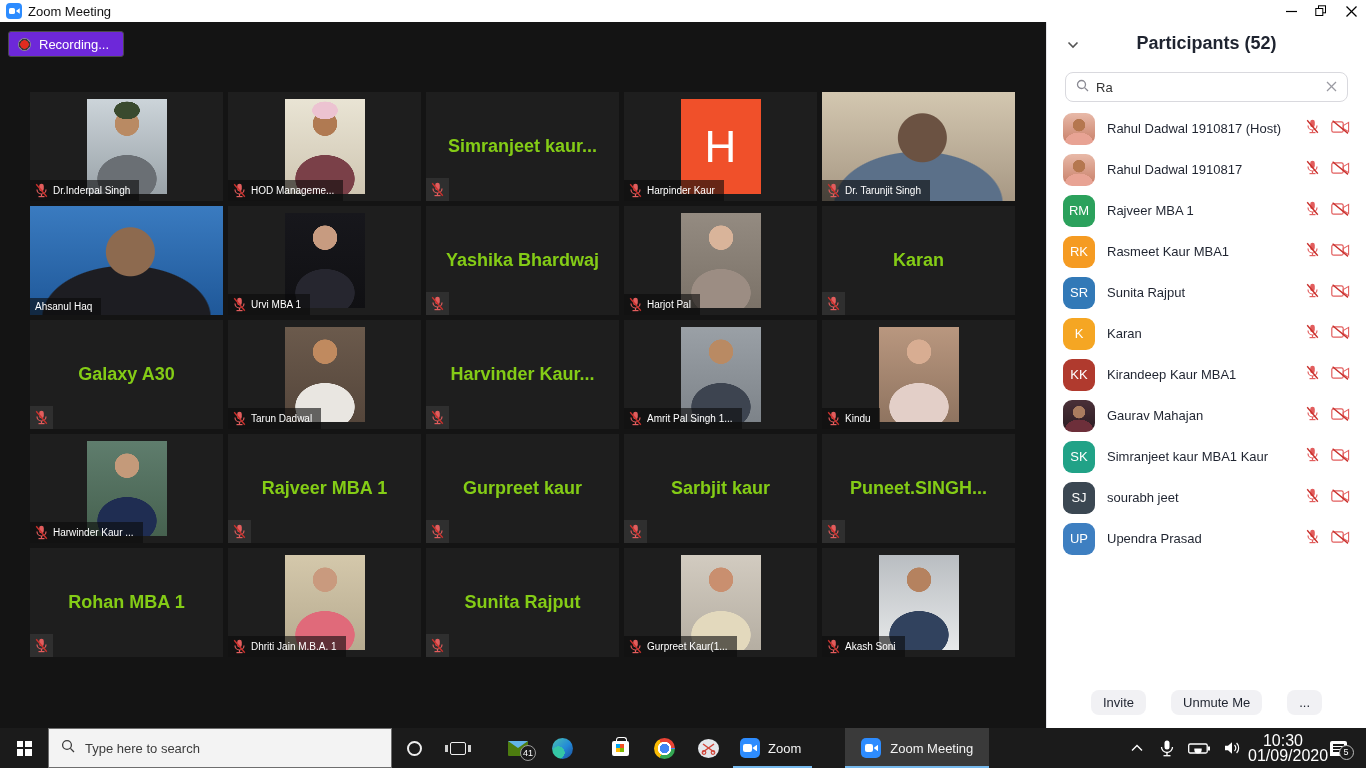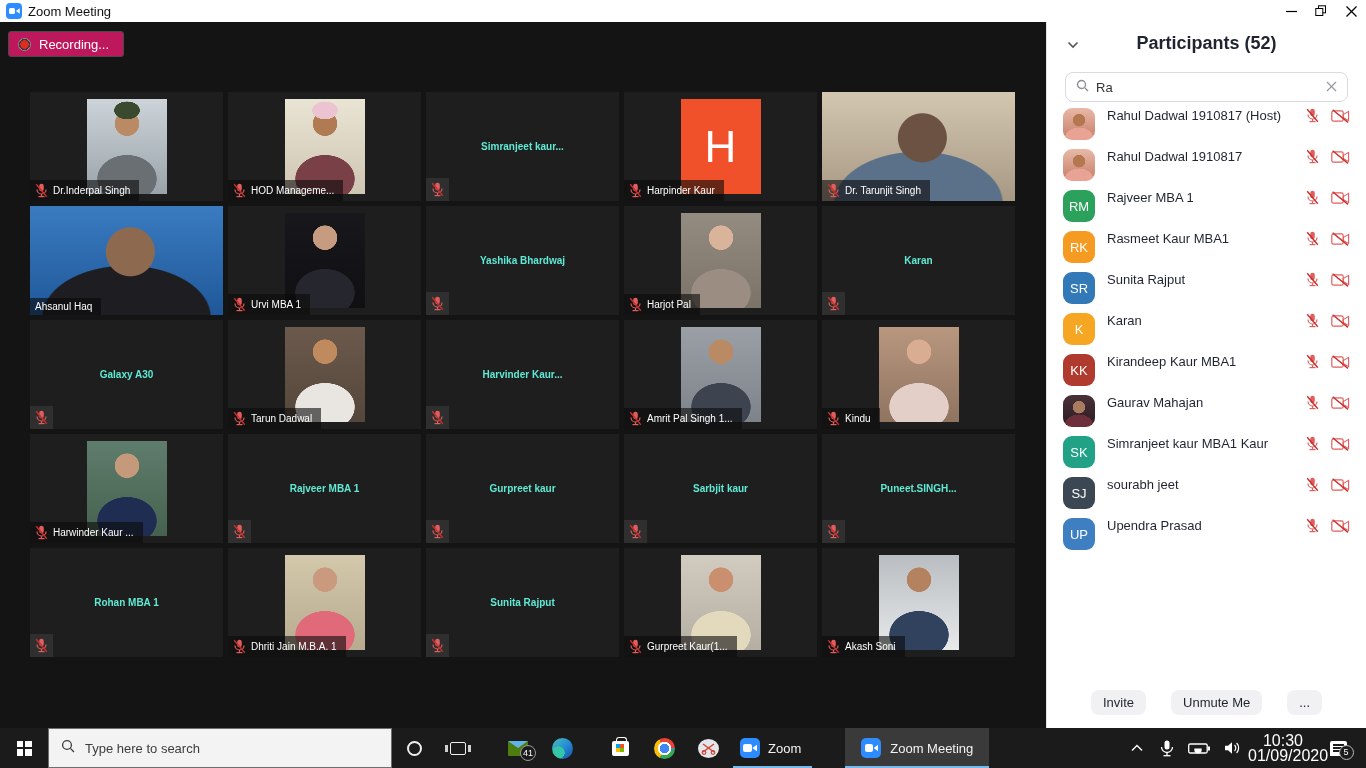--- a/index.html
+++ b/index.html
@@ -16,31 +16,31 @@
   .zicon{display:inline-block;position:relative;background:#2d8cff;}
   .zicon::before{content:'';position:absolute;left:17%;top:31%;width:42%;height:38%;background:#fff;border-radius:25%;}
   .zicon::after{content:'';position:absolute;left:62%;top:33%;width:24%;height:34%;background:#fff;
     clip-path:polygon(0 50%,100% 0,100% 100%);}
   .z16{width:16px;height:16px;border-radius:4px;}
   .z20{width:20px;height:20px;border-radius:5px;}
 
   
   .main{position:absolute;left:0;top:22px;width:1046px;height:706px;background:#141414;}
   .recording{position:absolute;left:8px;top:9px;height:26px;display:flex;align-items:center;gap:8px;
-    background:#be185d;border:1px solid #4a4a4a;border-radius:3px;padding:0 14px 0 9px;}
+    background:#6d28d9;border:1px solid #4a4a4a;border-radius:3px;padding:0 14px 0 9px;}
   .rec-dot{width:13px;height:13px;border-radius:50%;
     background:radial-gradient(circle,#e02b20 0 4px,#3a3a3a 4.5px 5.5px,#8a8a8a 5.5px 6.5px);}
   .recording .rec-label{color:#fff;font-size:13px;}
 
   .grid{position:absolute;left:30px;top:70px;display:grid;
     grid-template-columns:repeat(5,193px);grid-auto-rows:109px;gap:5px;}
   .tile{position:relative;background:#1e1e1e;overflow:hidden;}
   .tile.active{outline:3px solid #c9da5c;outline-offset:-3px;}
   .tname{display:flex;align-items:center;justify-content:center;height:100%;
-    color:#5eead4;font-weight:bold;font-size:10px;text-align:left;padding:0 10px;}
+    color:#84cc16;font-weight:bold;font-size:18px;text-align:left;padding:0 10px;}
   .portrait{position:absolute;left:50%;top:7px;transform:translateX(-50%);width:80px;height:95px;}
   .letterbox{position:absolute;left:50%;top:7px;transform:translateX(-50%);width:80px;height:95px;
     display:flex;align-items:center;justify-content:center;color:#fff;font-size:44px;font-weight:normal;}
   .vfill{position:absolute;inset:0;}
   .chip{position:absolute;left:0;bottom:0;display:flex;align-items:center;gap:5px;
     background:rgba(10,10,10,.6);color:#fff;font-size:10px;padding:3px 9px 3px 5px;
     max-width:94%;white-space:nowrap;overflow:hidden;}
   .chip.icon-only{padding:4px 5px;background:rgba(255,255,255,.08);}
   .chip .micwrap{display:flex;align-items:center;}
 
@@ -48,21 +48,21 @@
   .panel{position:absolute;left:1046px;top:22px;width:320px;height:706px;background:#fff;
     border-left:1px solid #e4e4e8;}
   .panel-header{position:relative;height:42px;display:flex;align-items:center;justify-content:center;}
   .panel-header .collapse{position:absolute;left:20px;top:13px;cursor:default;}
   .panel-title{font-size:18px;font-weight:bold;color:#1f2430;}
   .searchbox{margin:8px 18px 6px 18px;height:30px;border:1px solid #d9d9de;border-radius:8px;
     display:flex;align-items:center;padding:0 10px;gap:7px;background:#fff;}
   .searchbox .sval{flex:1;border:none;outline:none;font-size:13px;color:#333;
     font-family:"Liberation Sans",sans-serif;padding:0;background:transparent;}
   .plist{margin-top:2px;}
-  .prow{display:flex;align-items:flex-start;height:41px;padding:0 16px;}
+  .prow{display:flex;align-items:center;height:41px;padding:0 16px;}
   .avatar{width:32px;height:32px;border-radius:9px;flex:0 0 32px;display:flex;align-items:center;
     justify-content:center;color:#fff;font-size:13px;font-weight:normal;}
   .pname{margin-left:12px;flex:1;font-size:13px;color:#1f2430;white-space:nowrap;overflow:hidden;}
   .picons{display:flex;align-items:center;gap:12px;}
   .panel-footer{position:absolute;left:0;right:0;bottom:13px;display:flex;
     justify-content:space-between;align-items:center;padding:0 44px;}
   .pf-btn{background:#f1f1f4;border:none;border-radius:8px;padding:5px 12px;font-size:13px;
     color:#1f2430;font-family:"Liberation Sans",sans-serif;}
 
   

